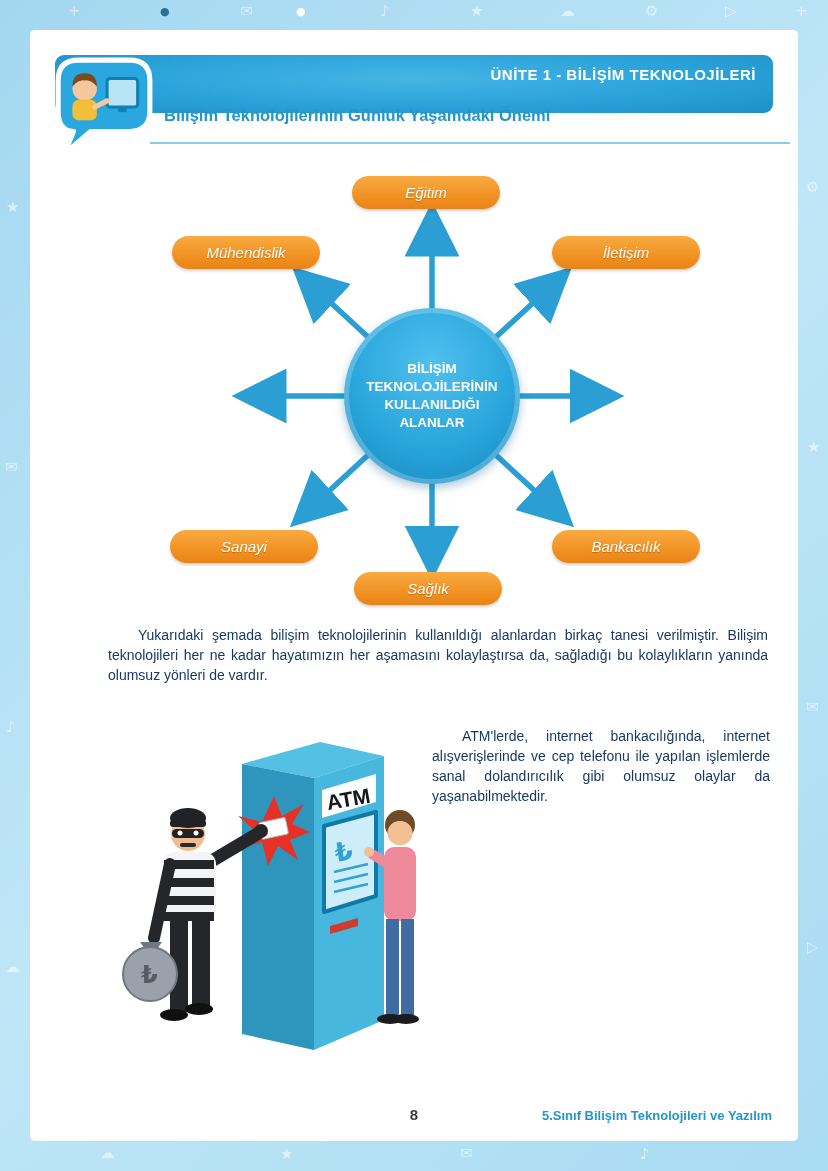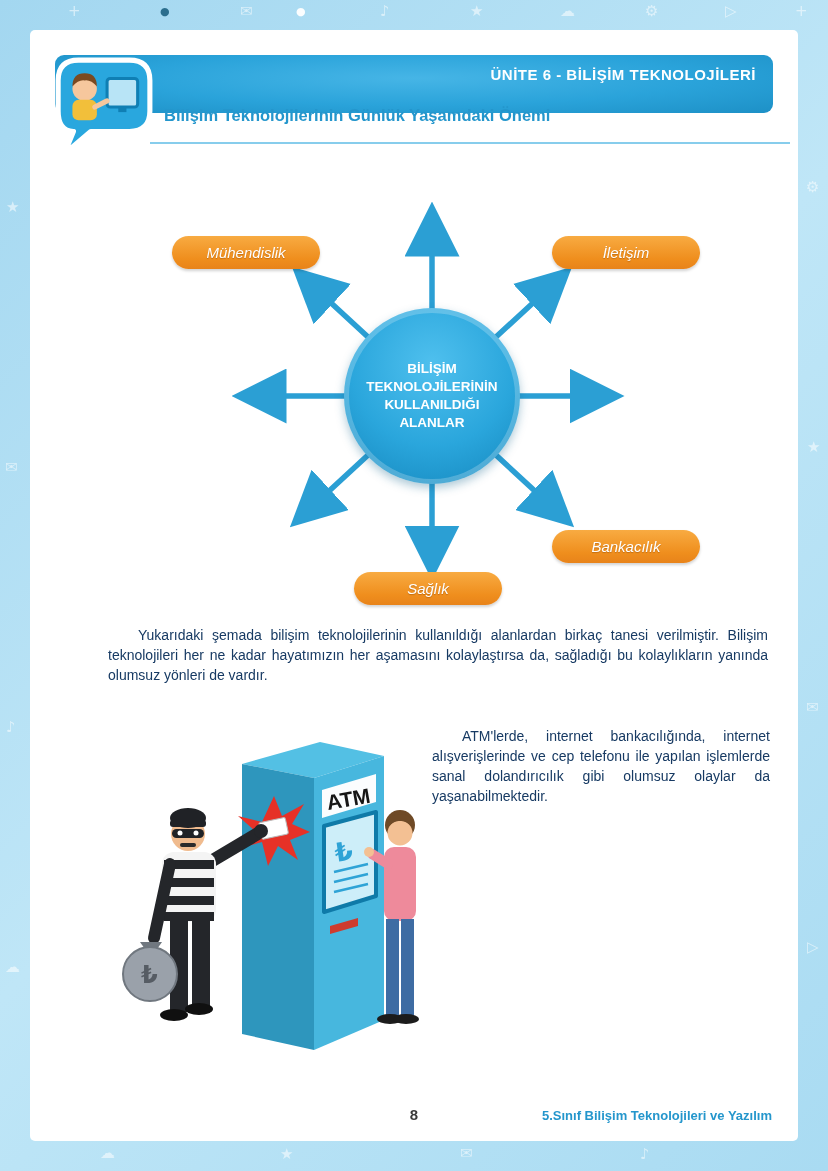--- a/index.html
+++ b/index.html
@@ -84,21 +84,21 @@
   <span class="deco" style="left:807px;top:940px">▷</span>
   <span class="deco" style="left:100px;top:1146px">☁</span>
   <span class="deco" style="left:280px;top:1147px">★</span>
   <span class="deco" style="left:460px;top:1146px">✉</span>
   <span class="deco" style="left:640px;top:1147px">♪</span>
 </div>
 
 <div class="page"></div>
 
 <div class="header-bar"></div>
-<div class="unit-title">ÜNİTE 6 - BİLİŞİM TEKNOLOJİLERİ</div>
+<div class="unit-title">ÜNİTE 1 - BİLİŞİM TEKNOLOJİLERİ</div>
 
 <svg class="mascot" viewBox="0 0 104 104">
   <path d="M28 6 H78 Q98 6 98 26 V56 Q98 76 78 76 H40 L14 98 L23 76 Q8 76 8 56 V26 Q8 6 28 6 Z" fill="#29a7de" stroke="#ffffff" stroke-width="5" stroke-linejoin="round"></path>
   <rect x="56" y="24" width="30" height="28" rx="3" fill="#b8e4f6" stroke="#0f7fb4" stroke-width="3"></rect>
   <rect x="67" y="52" width="8" height="5" fill="#0f7fb4"></rect>
   <circle cx="34" cy="34" r="12" fill="#f6c79d"></circle>
   <path d="M22 32 Q22 19 34 19 Q46 19 46 32 Q40 25 34 26 Q28 25 22 32 Z" fill="#7a4a21"></path>
   <rect x="22" y="45" width="24" height="20" rx="6" fill="#f2bf3a"></rect>
   <line x1="44" y1="52" x2="56" y2="46" stroke="#f6c79d" stroke-width="5" stroke-linecap="round"></line>
 </svg>
@@ -125,22 +125,24 @@
     </g>
   </svg>
 
   <div class="center-node">
     <div>BİLİŞİM</div>
     <div>TEKNOLOJİLERİNİN</div>
     <div>KULLANILDIĞI</div>
     <div>ALANLAR</div>
   </div>
 
+  <div class="pill p0">Eğitim</div>
   <div class="pill p1">Mühendislik</div>
   <div class="pill p2">İletişim</div>
+  <div class="pill p5">Sanayi</div>
   <div class="pill p6">Bankacılık</div>
   <div class="pill p7">Sağlık</div>
 </div>
 
 <p class="para intro">Yukarıdaki şemada bilişim teknolojilerinin kullanıldığı alanlardan birkaç tanesi verilmiştir. Bilişim teknolojileri her ne kadar hayatımızın her aşamasını kolaylaştırsa da, sağladığı bu kolaylıkların yanında olumsuz yönleri de vardır.</p>
 
 <svg class="atm-scene" viewBox="0 0 340 345">
   <g>
     <polygon points="150,52 228,30 292,44 222,66" fill="#53c0e4"></polygon>
     <polygon points="150,52 222,66 222,338 150,322" fill="#2e96bd"></polygon>

